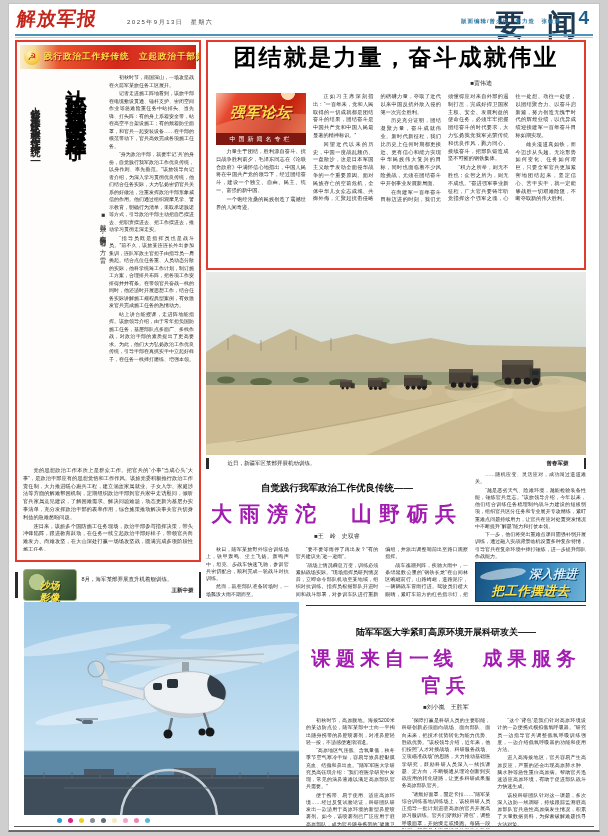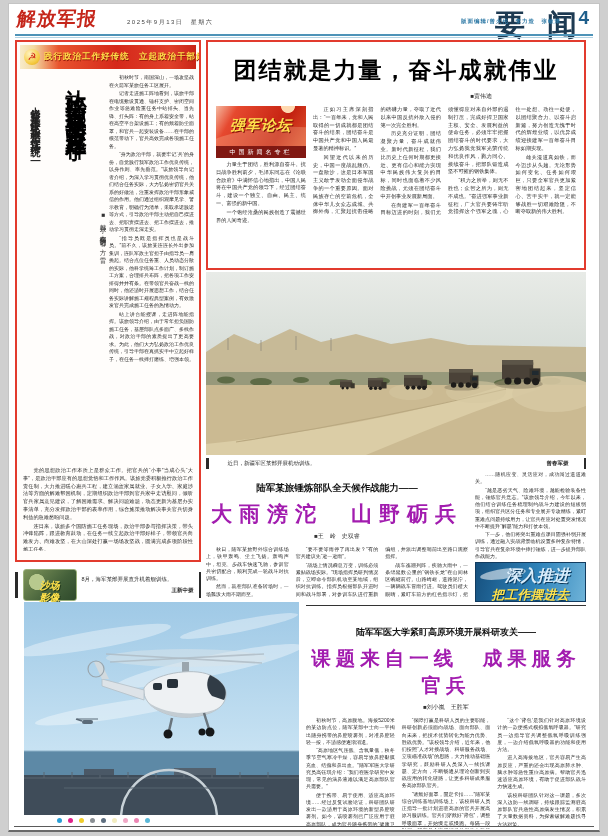--- a/index.html
+++ b/index.html
@@ -49,21 +49,21 @@
   .shachang-badge{width:54px;height:32px;flex:none;border-radius:3px;border:1px solid #9ab07a;
       background:radial-gradient(circle at 25% 40%,#b8c98e 0 18%,transparent 19%),linear-gradient(135deg,#7e9459,#44603a 60%,#2f4a2c);
       color:var(--badge_yellow);font-weight:900;font-size:10px;line-height:1.15;text-align:center;
       font-style:italic;text-shadow:1px 1px 0 #223a1e;padding-top:10px;}
   .shachang-caption{flex:1;font-size:5.5px;line-height:1.6;text-align:justify;}
   .shachang-credit{display:block;text-align:right;font-weight:700;margin-top:2px;}
 
   
   .forum-box{position:absolute;left:197px;top:36px;width:380px;height:230px;
              border:2.5px solid var(--accent_red);overflow:hidden;background:#fff;}
-  .forum-title{text-align:center;font-size:23px;font-weight:900;letter-spacing:2px;margin-top:13px;color:#000;}
+  .forum-title{text-align:center;font-size:23px;font-weight:900;letter-spacing:2px;color:#000;}
   .forum-byline{text-align:right;padding-right:92px;font-size:6px;color:#333;margin-top:6px;}
   .forum-body{display:flex;gap:7px;margin:5px 8px 0 8px;height:148px;overflow:hidden;}
   .forum-colA{width:90px;flex:none;font-size:5.2px;line-height:1.5;text-align:justify;overflow:hidden;}
   .forum-colB{flex:1;column-count:4;column-gap:7px;font-size:5.2px;line-height:1.5;text-align:justify;overflow:hidden;}
   .forum-logo{width:90px;height:52px;margin-bottom:3px;}
   .logo-main{height:40px;position:relative;display:flex;align-items:center;justify-content:center;overflow:hidden;
       background:radial-gradient(circle at 80% 0%,#ffd9b0 0 8%,transparent 9%),linear-gradient(120deg,#f5b9a0 0%,#e6492f 20%,#c3200f 70%,#e0542f 100%);}
   .logo-main::before{content:"";position:absolute;left:-10px;top:22px;width:120px;height:26px;border-radius:50%;
       background:rgba(255,220,180,.25);transform:rotate(-6deg);}
   .logo-text{position:relative;color:var(--badge_yellow);font-size:14.5px;font-weight:900;font-style:italic;
@@ -92,21 +92,21 @@
   .rain-left .big-title{font-size:21px;letter-spacing:7px;margin-top:5px;}
   .byline{text-align:center;font-size:6px;color:#333;margin-top:4px;}
   .cols3{column-count:3;column-gap:7px;font-size:5px;line-height:1.45;text-align:justify;overflow:hidden;}
   .rain-left .cols3{height:60px;margin-top:5px;}
   .rain-right{flex:1;display:flex;flex-direction:column;}
   .right-text{font-size:5px;line-height:1.45;text-align:justify;overflow:hidden;height:88px;}
   .train-badge{width:100%;height:40px;margin-top:3px;position:relative;overflow:hidden;border:1px solid #123c60;
       background:linear-gradient(105deg,#16507e,#2f84bb 55%,#6fb3d8);}
   .train-badge::before{content:"";position:absolute;left:4px;top:6px;width:46px;height:10px;border-radius:50%;
       background:rgba(255,255,255,.55);transform:rotate(-8deg);}
-  .train-line1{position:relative;text-align:right;padding-right:16px;font-size:16px;font-weight:900;font-style:italic;
+  .train-line1{position:relative;text-align:right;padding-right:8px;font-size:12px;font-weight:900;font-style:italic;
       color:#d9edfb;text-shadow:1px 1px 0 #0a3a5e;margin-top:3px;}
   .train-line2{position:relative;text-align:center;font-size:12.5px;font-weight:900;font-style:italic;
       color:var(--badge_yellow);text-shadow:1px 1px 0 #0a3a5e;letter-spacing:.5px;}
 
   
   .bottom-article{position:absolute;left:297px;top:601px;width:280px;height:224px;border-top:1.5px solid #333;overflow:hidden;}
   .bottom-article .kicker{margin-top:20px;font-size:9px;}
   .bottom-article .big-title{font-size:19.5px;letter-spacing:5px;margin-top:6px;}
   .bottom-article .cols3{height:126px;margin-top:5px;}
   .bottom-rule{position:absolute;left:5px;right:5px;bottom:3px;border-top:1.5px solid #5a5a5a;}
@@ -346,21 +346,21 @@
     <div class="caption-row">
       <div class="tick small"></div>
       <span class="caption-text">近日，新疆军区某部开展机动训练。</span>
       <span class="caption-spacer"></span>
       <span class="caption-credit">曾春军摄</span>
       <div class="tick small"></div>
     </div>
 
     <div class="rain-article">
       <div class="rain-left">
-        <div class="kicker">陆军某旅锤炼部队全天候作战能力——</div>
+        <div class="kicker">自觉践行我军政治工作优良传统——</div>
         <div class="big-title">大雨滂沱　山野砺兵</div>
         <div class="byline">■王　岭　史双睿</div>
         <div class="cols3">
           <p>秋日，陆军某旅野外综合训练场上，铁甲轰鸣、尘土飞扬。轰鸣声中，坦克、步战车快速飞驰，参训官兵密切配合，顺利完成一轮战斗对抗训练。</p>
           <p>然而，就在部队准备转场时，一场瓢泼大雨不期而至。</p>
           <p>“要不要等雨停了再出发？”有的官兵建议先“避一避雨”。</p>
           <p>“战场上情况瞬息万变，训练必须紧贴战场实际。”现场指挥员研判情况后，立即命令部队机动至某地域，组织对抗训练。指挥员根据部队开进时间和战斗部署，对参训车队进行重新编组，并派出调整哨前出至路口观察指挥。</p>
           <p>战车迤逦列阵，疾驰大雨中，一条绵延数公里的“钢铁长龙”在山间林区蜿蜒前行。山路崎岖，道路泥泞，一辆辆战车冒雨行进。驾驶员们瞪大眼睛，紧盯车前方的红色指示灯，把稳方向小心驾驶，稳妥通过一段段险难路段。</p>
         </div>
       </div>

